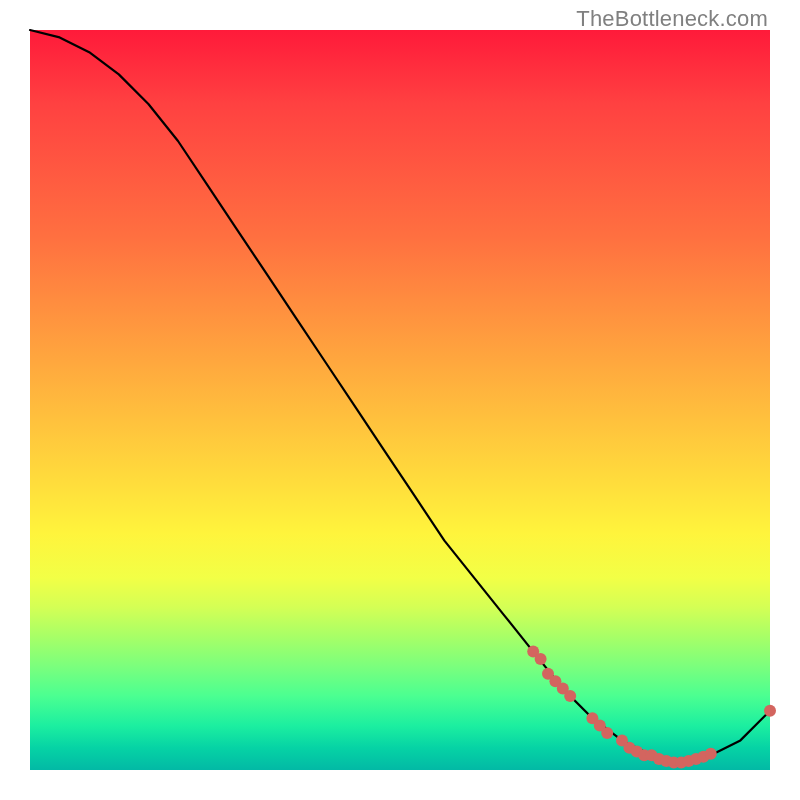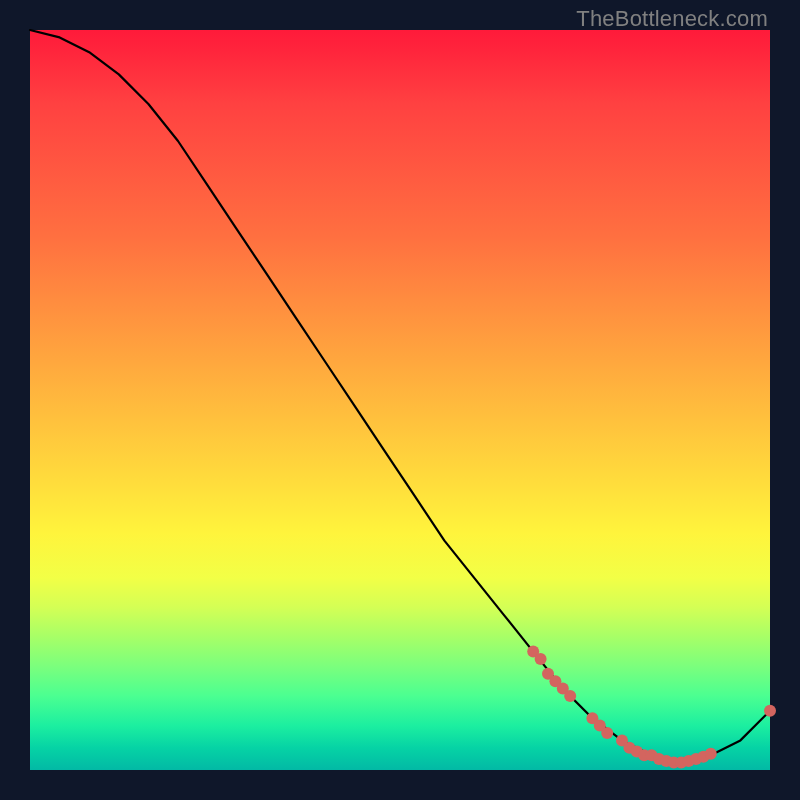--- a/index.html
+++ b/index.html
@@ -8,21 +8,21 @@
     width: 800px;
     height: 800px;
     background: #000;
     overflow: hidden;
     font-family: Arial, Helvetica, sans-serif;
   }
   .frame {
     position: relative;
     width: 800px;
     height: 800px;
-    background: #0f172a;
+    background: #ffffff;
   }
   .plot-area {
     position: absolute;
     left: 30px;
     top: 30px;
     width: 740px;
     height: 740px;
     
     background: linear-gradient(
       to bottom,

